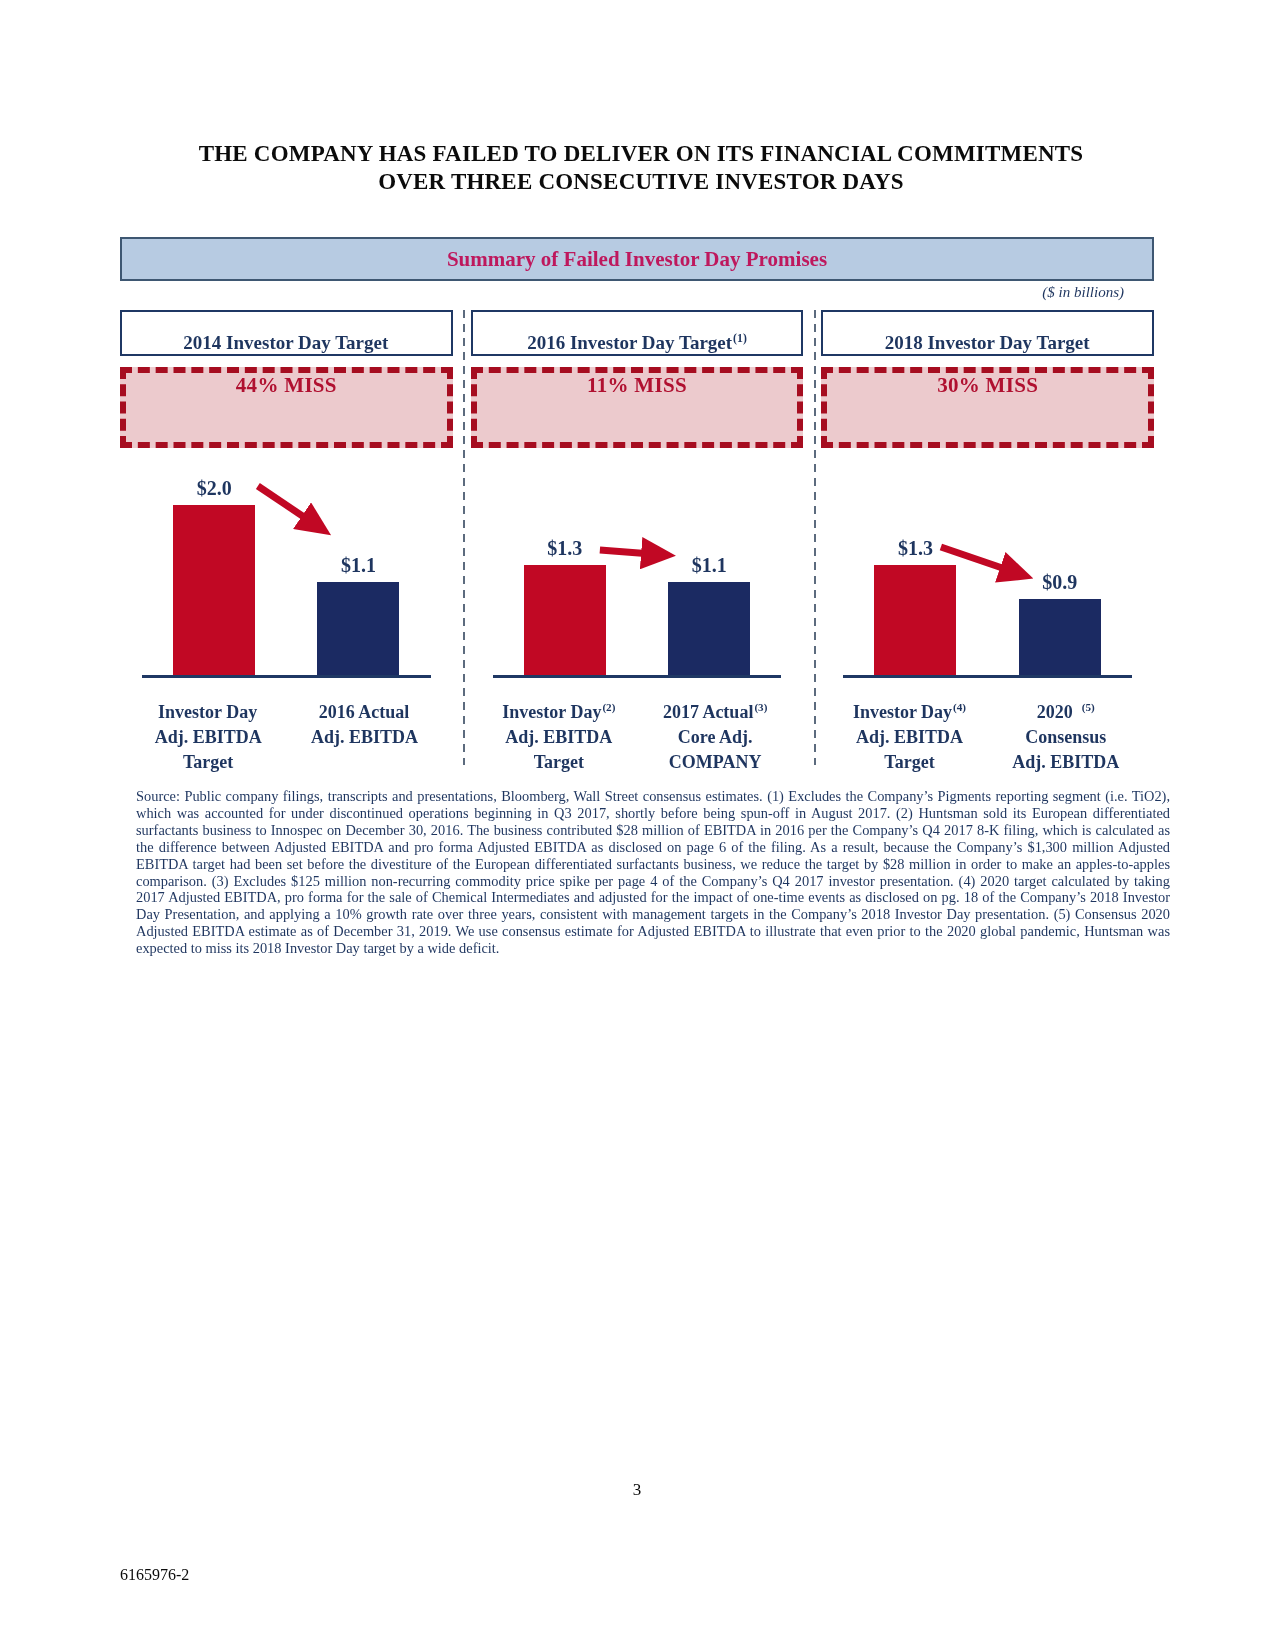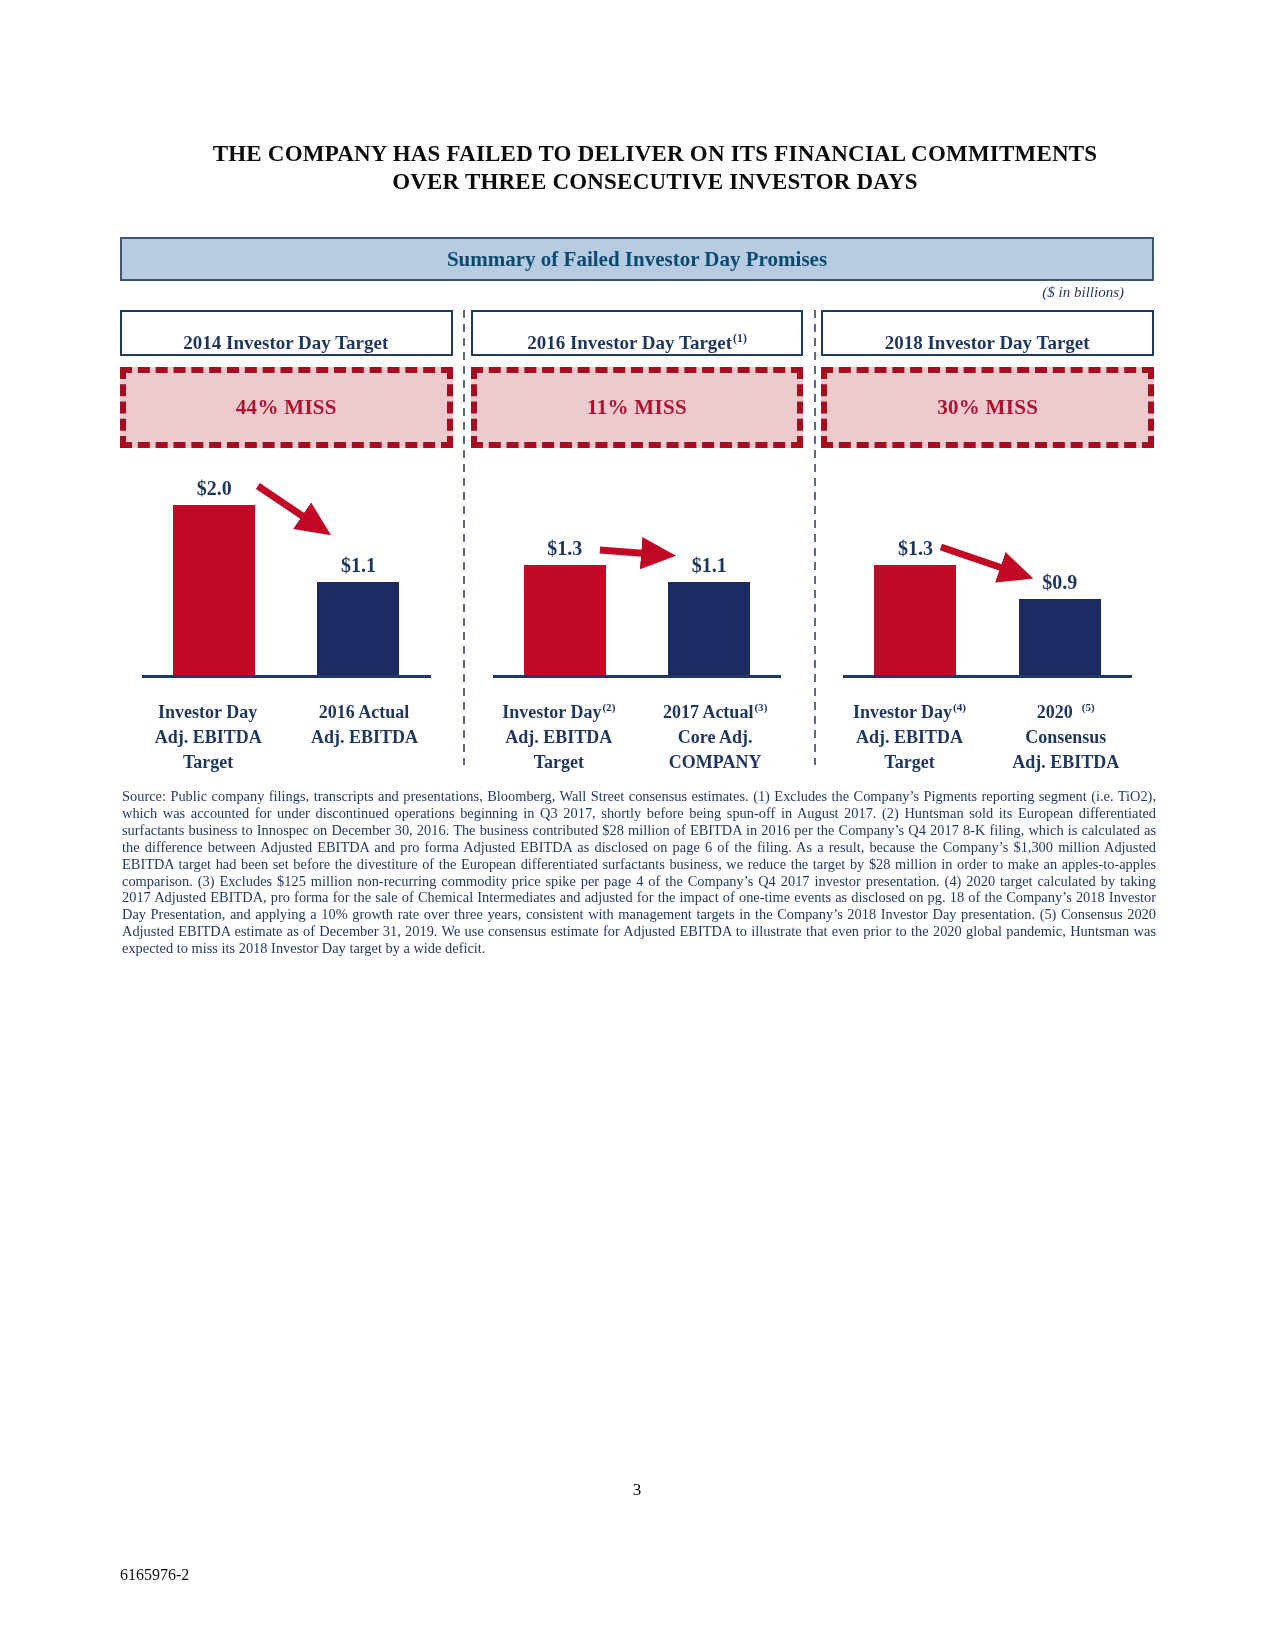--- a/index.html
+++ b/index.html
@@ -5,32 +5,32 @@
   html,body{margin:0;padding:0;}
   body{
     width:1275px;height:1650px;position:relative;background:#ffffff;
     font-family:"Liberation Serif","DejaVu Serif",serif;
     color:#1e355f;
   }
   .content{position:absolute;left:120px;top:0;width:1034px;}
 
   
   .doc-title{
-    position:absolute;top:140px;left:18px;width:100%;
+    position:absolute;top:140px;left:4px;width:100%;
     text-align:center;font-weight:bold;color:#0b0b0b;
     font-size:23px;line-height:28px;letter-spacing:.2px;
   }
 
   
   .banner{
     position:absolute;top:237px;left:0;width:100%;height:44px;
     background:#b7cbe2;border:2px solid #3e5772;box-sizing:border-box;
     display:flex;align-items:center;justify-content:center;
   }
-  .banner-text{font-size:21px;font-weight:bold;color:#0c4a6e;}
+  .banner-text{font-size:21px;font-weight:bold;color:#be185d;}
 
   .units-note{
     position:absolute;top:284px;right:30px;
     font-size:15px;font-style:italic;color:#1e355f;
   }
 
   
   .panels{
     position:absolute;top:310px;left:0;width:100%;
     display:grid;grid-template-columns:1fr 1fr 1fr;column-gap:18px;
@@ -47,21 +47,21 @@
     height:46px;box-sizing:border-box;border:2px solid #1f3864;background:#ffffff;
     display:flex;align-items:flex-end;justify-content:center;
     font-size:19px;font-weight:bold;color:#1e355f;
   }
   .panel-header sup,.cat-label sup{font-size:62%;vertical-align:super;line-height:0;margin-left:1px;}
   sup.gap{margin-left:9px;}
 
   .miss-box{
     margin-top:11px;height:81px;box-sizing:border-box;
     border:6px dashed #a60d20;background:#eccacd;
-    display:flex;align-items:center;justify-content:center;
+    display:flex;justify-content:center;
   }
   .miss-text{font-size:21px;font-weight:bold;color:#b01030;letter-spacing:.3px;}
 
   .chart{margin-top:7px;height:223px;position:relative;}
   .chart-area{
     position:absolute;left:22px;right:22px;top:0;bottom:0;
     border-bottom:3px solid #1f3864;
     display:flex;
   }
   .bar-slot{
@@ -76,21 +76,21 @@
   .arrow-svg{position:absolute;left:22px;right:22px;top:0;bottom:0;width:calc(100% - 44px);height:100%;pointer-events:none;}
 
   .cat-row{margin-top:22px;padding:0 10px;display:flex;}
   .cat-label{
     width:50%;text-align:center;
     font-size:18px;font-weight:bold;color:#1e355f;line-height:25px;white-space:nowrap;
   }
 
   
   .footnote{
-    position:absolute;top:788px;left:2px;width:100%;
+    position:absolute;top:788px;left:16px;width:100%;
     font-size:14.4px;line-height:16.9px;color:#1e355f;
     text-align:justify;
   }
 
   .page-number{
     position:absolute;top:1480px;left:0;width:100%;text-align:center;
     font-size:17px;color:#0b0b0b;
   }
   .doc-id{
     position:absolute;top:1566px;left:0;

